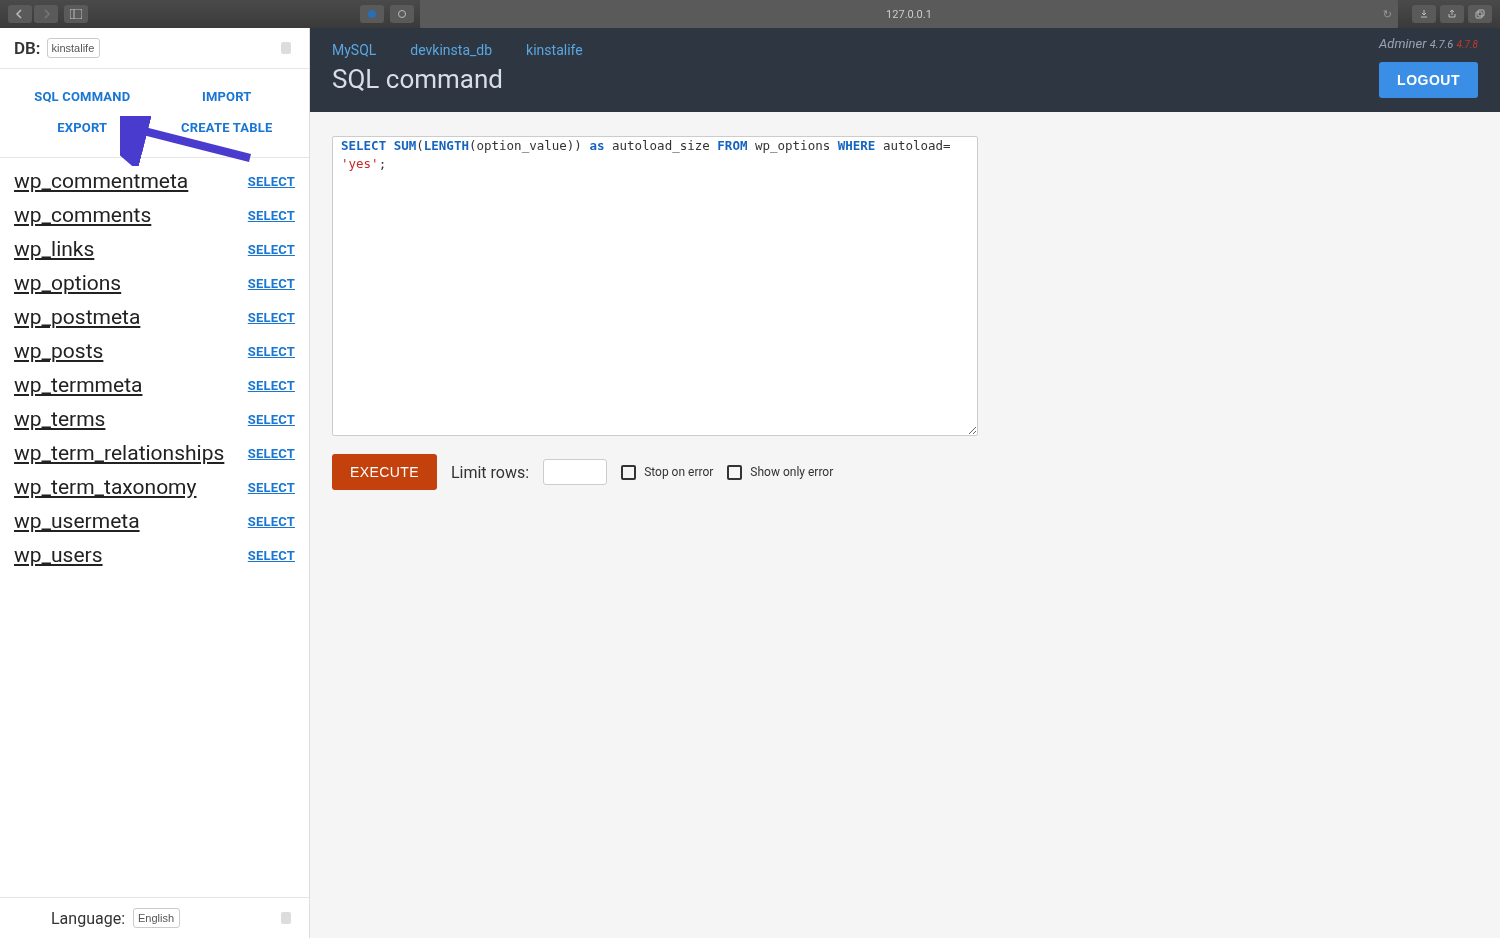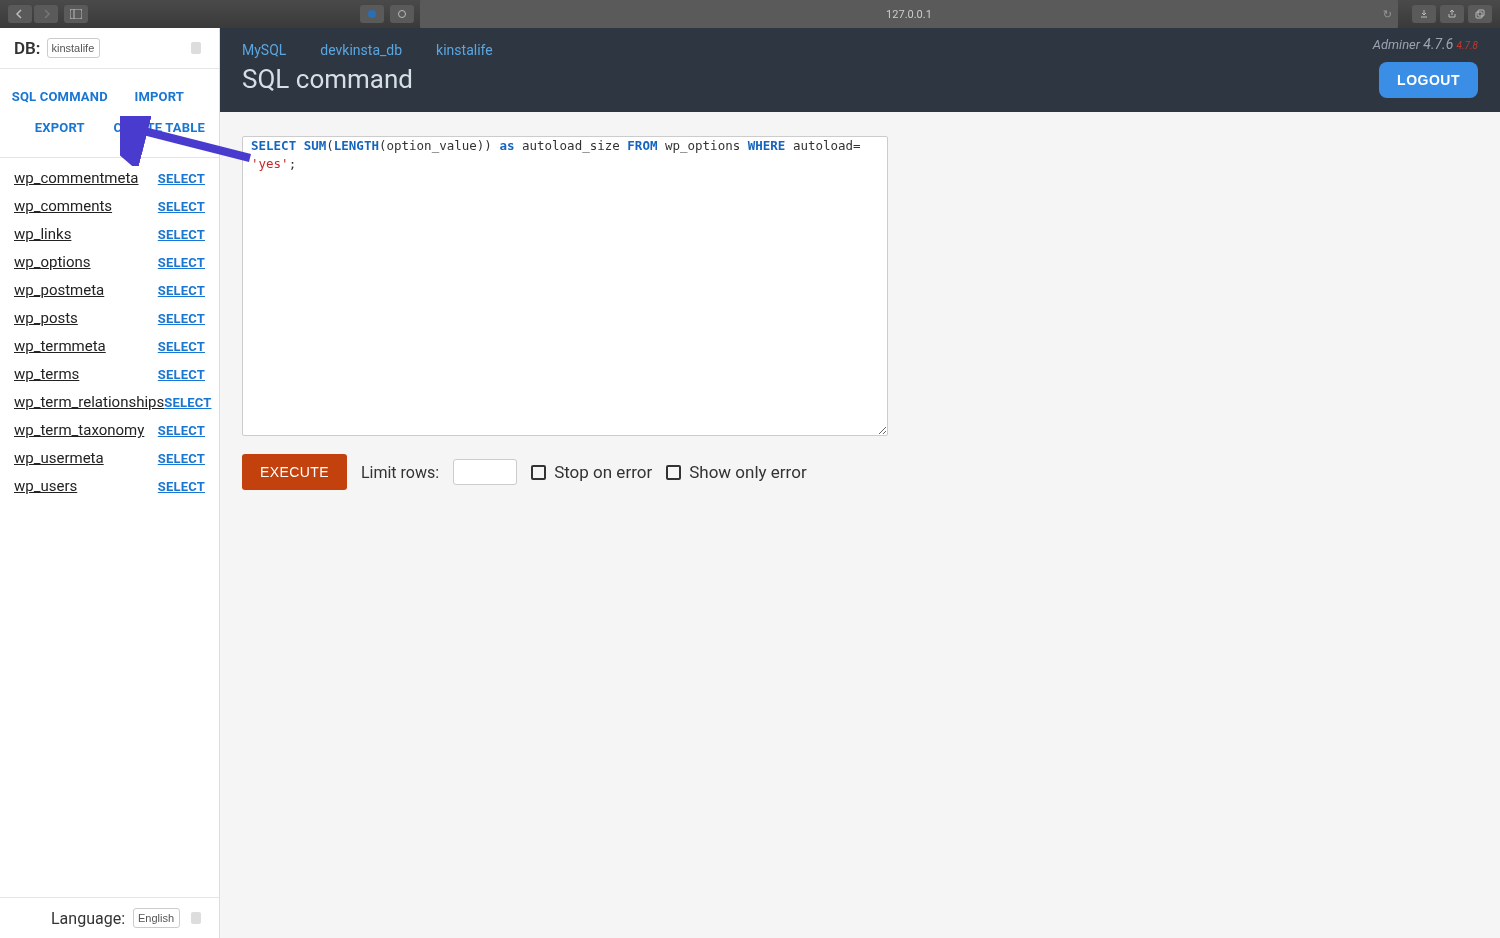--- a/index.html
+++ b/index.html
@@ -10,73 +10,73 @@
 .chrome-btn { width: 24px; height: 18px; background: #5a5a5a; border-radius: 3px; display: flex; align-items: center; justify-content: center; }
 .chrome-btn svg { fill: #999; }
 .chrome-group { display: flex; gap: 2px; }
 .chrome-spacer { flex: 0 0 260px; }
 .urlbar { flex: 1; height: 30px; background: #5a5a5a; border-radius: 3px; color: #ccc; font-size: 11px; display: flex; align-items: center; justify-content: center; position: relative; }
 .url-refresh { position: absolute; right: 6px; color: #999; font-size: 11px; }
 .chrome-right { display: flex; gap: 4px; margin-left: 8px; }
 
 
 .app { display: flex; height: calc(100vh - 28px); }
-.sidebar { width: 220px; border-right: 1px solid #ddd; display: flex; flex-direction: column; }
+.sidebar { width: 310px; border-right: 1px solid #ddd; display: flex; flex-direction: column; }
 .main { flex: 1; display: flex; flex-direction: column; background: #f5f5f5; }
 
 
 .db-row { padding: 10px 14px; display: flex; align-items: center; gap: 6px; border-bottom: 1px solid #e5e5e5; }
 .db-row label { font-weight: 600; font-size: 17px; }
 .db-select { flex: 1; height: 20px; border: 1px solid #ccc; border-radius: 3px; font-size: 11px; padding: 0 4px; background: #fff; color: #555; appearance: none; position: relative; }
 .select-wrap { position: relative; flex: 1; }
 .select-wrap::after { content: ""; position: absolute; right: 4px; top: 4px; width: 10px; height: 12px; background: #ddd; border-radius: 2px; pointer-events: none; }
 
 
 .side-actions { display: flex; flex-wrap: wrap; padding: 12px 10px 14px; border-bottom: 1px solid #e5e5e5; }
 .side-actions a { width: 50%; text-align: center; color: #1976d2; font-weight: 700; font-size: 13px; text-decoration: none; padding: 8px 0; letter-spacing: 0.2px; }
 
 
 .arrow-annot { position: absolute; left: 120px; top: 88px; pointer-events: none; }
 .arrow-annot svg { width: 140px; height: 50px; }
 
 
 .tables { padding: 6px 0; flex: 1; overflow: auto; }
 .table-row { display: flex; align-items: center; justify-content: space-between; padding: 5px 14px; }
-.table-row .tname { font-size: 15px; color: #222; }
+.table-row .tname { font-size: 21px; color: #222; }
 .table-row .sel { font-size: 13px; font-weight: 700; color: #1976d2; letter-spacing: 0.2px; }
 
 
 .side-footer { padding: 10px 14px; border-top: 1px solid #e5e5e5; display: flex; align-items: center; gap: 8px; }
 .side-footer label { font-size: 16px; margin-left: 37px; }
 .side-footer .select-wrap { flex: 1; }
 
 
 .header { background: #2e3642; color: #e8eef5; padding: 14px 22px 18px; position: relative; }
 .breadcrumbs { display: flex; gap: 34px; font-size: 14px; }
 .breadcrumbs a { color: #5aa6e0; text-decoration: none; }
 .page-title { font-size: 26px; font-weight: 400; color: #d8dee6; margin-top: 6px; }
 .brand { position: absolute; right: 22px; top: 8px; font-size: 13px; font-style: italic; color: #9aa3b0; }
 .brand .v1 { }
-.brand .v2 { font-size: 14px; color: #9aa3b0; }
+.brand .v2 { font-size: 11px; color: #9aa3b0; }
 .brand .v3 { font-size: 10px; color: #c0392b; }
-.logout { position: absolute; right: 22px; top: 34px; background: #3a8ee6; color: #fff; border: none; border-radius: 8px; padding: 10px 18px; font-size: 14px; font-weight: 600; letter-spacing: 0.5px; cursor: pointer; }
+.logout { position: absolute; right: 22px; top: 34px; background: #3a8ee6; color: #fff; border: none; border-radius: 3px; padding: 10px 18px; font-size: 14px; font-weight: 600; letter-spacing: 0.5px; cursor: pointer; }
 
 
 .content { padding: 24px 22px; }
 .sql-area { width: 646px; height: 300px; border: 1px solid #ccc; border-radius: 2px; background: #fff; font-family: "SF Mono", Menlo, Consolas, monospace; font-size: 12.5px; padding: 0 8px; line-height: 1.4; resize: both; overflow: auto; white-space: pre-wrap; word-break: break-word; }
 .kw { color: #1565c0; font-weight: 600; }
 .fn { color: #1565c0; font-weight: 600; }
 .str { color: #c62828; }
 .plain { color: #333; }
 
 .exec-row { display: flex; align-items: center; gap: 14px; margin-top: 18px; flex-wrap: wrap; }
 .exec-btn { background: #c2410c; color: #fff; border: none; border-radius: 3px; padding: 10px 18px; font-size: 14px; font-weight: 500; letter-spacing: 0.4px; cursor: pointer; }
 .limit-label { font-size: 16px; }
 .limit-input { width: 64px; height: 26px; border: 1px solid #ccc; border-radius: 3px; font-size: 13px; padding: 0 4px; }
-.cb-wrap { display: flex; align-items: center; gap: 8px; font-size: 17px; }
+.cb-wrap { display: flex; align-items: center; gap: 8px; font-size: 12px; }
 .cb { width: 15px; height: 15px; border: 2px solid #333; border-radius: 2px; }
 
 </style>
 </head>
 <body>
 
 <div class="browser-chrome">
   <div class="chrome-group">
     <div class="chrome-btn">
         <svg width="10" height="10" viewBox="0 0 10 10">

